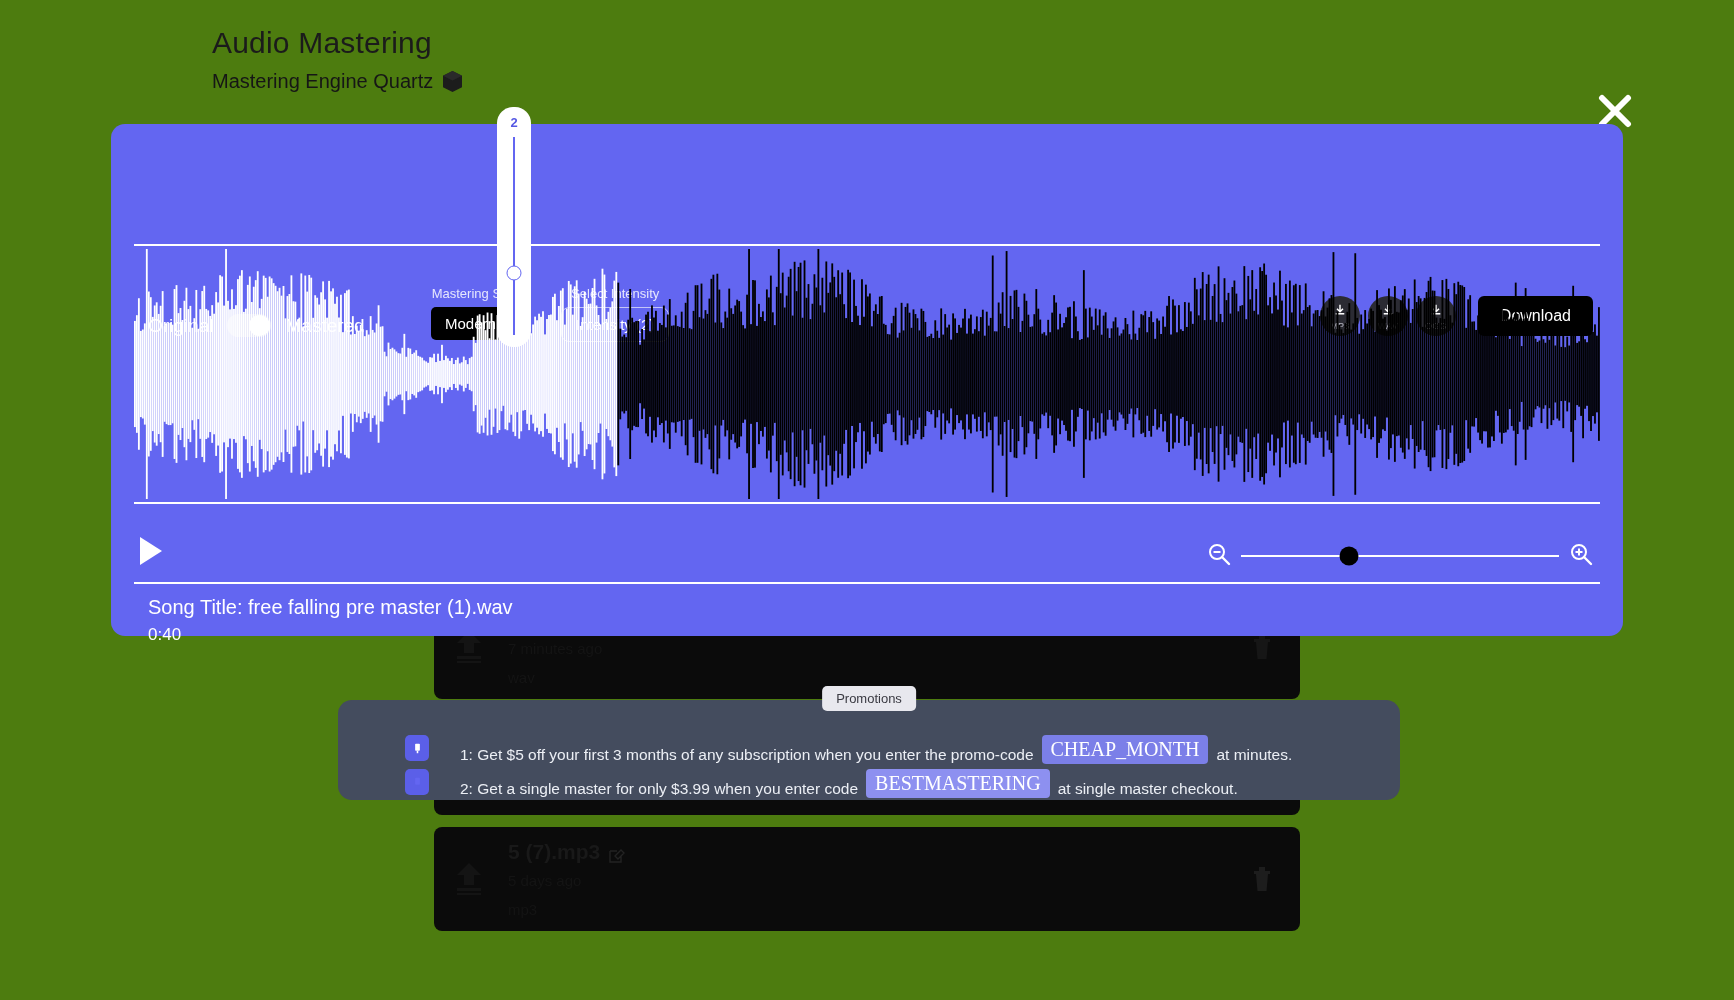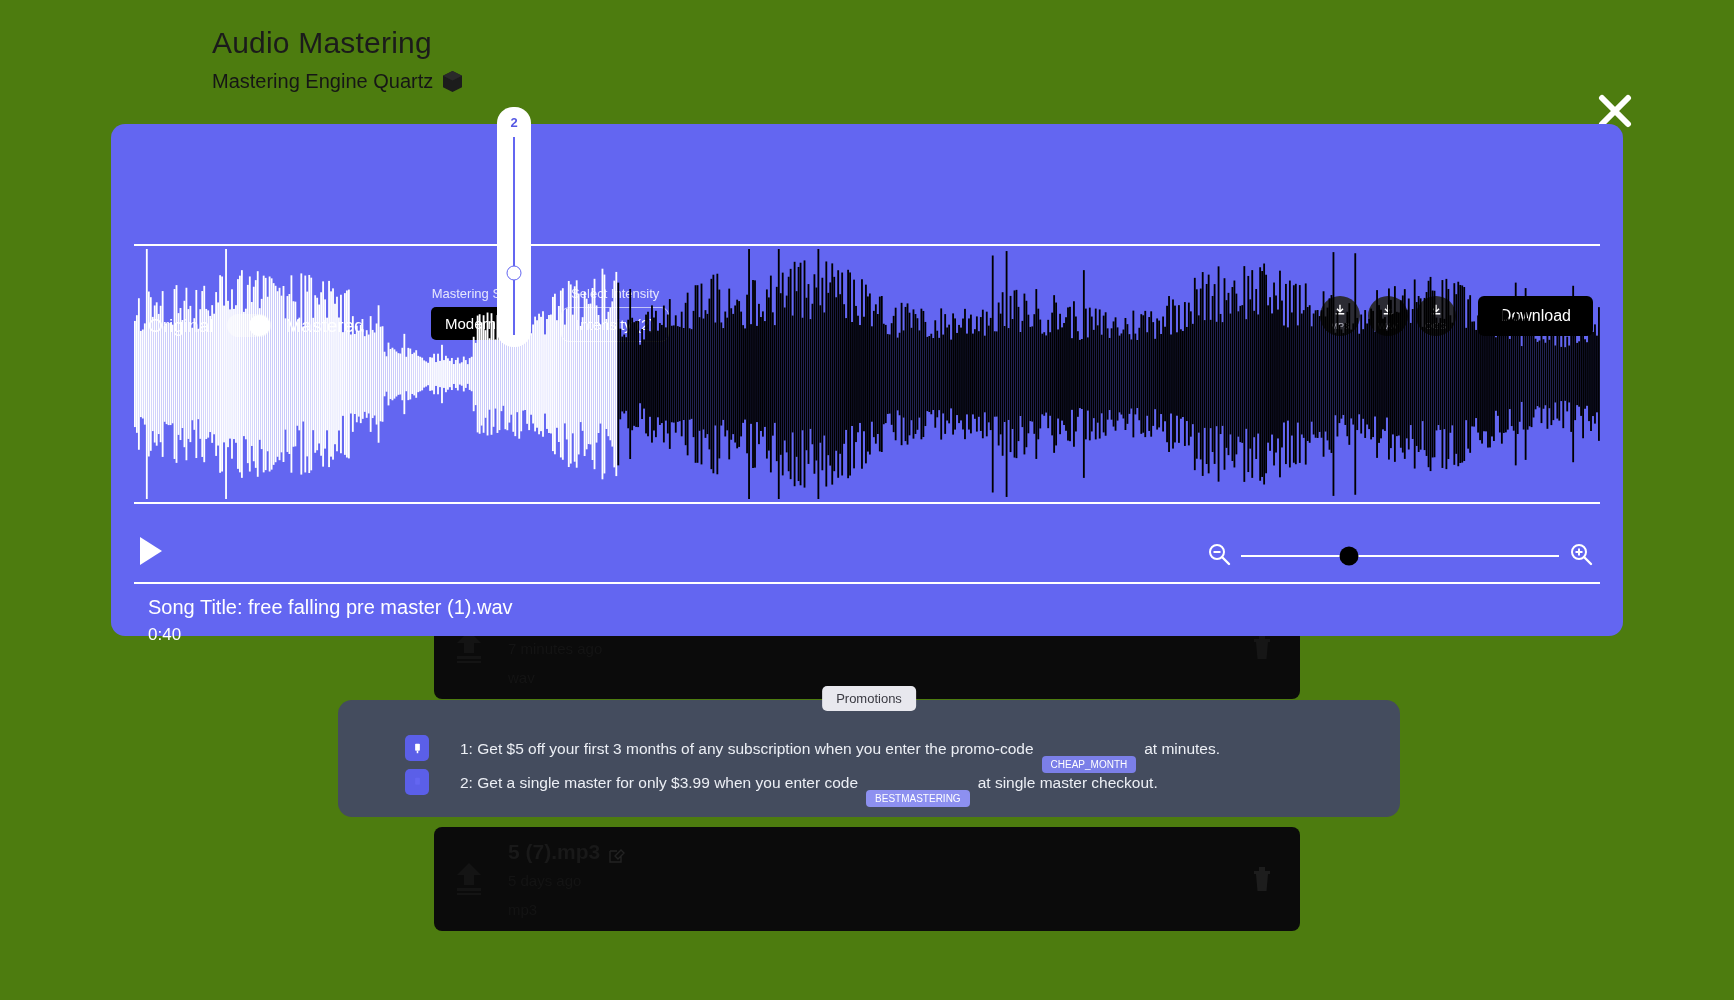--- a/index.html
+++ b/index.html
@@ -25,33 +25,33 @@
   }
   .file-name { font-size: 21px; color: #191919; font-weight: 600; display: flex; align-items: center; gap: 9px; }
   .file-time { font-size: 15px; color: #141414; margin-top: 8px; }
   .file-type { font-size: 15px; color: #141414; margin-top: 12px; }
   .upload-icon { position: absolute; left: 18px; top: 50%; transform: translateY(-50%); width: 34px; height: 36px; }
   .trash-icon { position: absolute; right: 28px; top: 50%; transform: translateY(-50%); width: 20px; height: 26px; }
   .edit-icon { width: 16px; height: 16px; }
 
   
   .promo {
-    position: absolute; left: 338px; top: 700px; width: 1062px; height: 117px;
+    position: absolute; left: 338px; top: 700px; width: 1062px; height: 100px;
     background: #444c5e; border-radius: 14px;
   }
   .promo-tab {
     position: absolute; left: 50%; transform: translateX(-50%); top: -14px;
     background: #e8e8ee; color: #3a3a42; font-size: 13px;
     padding: 5px 14px; border-radius: 5px;
   }
   .promo-lines { position: absolute; left: 400px; top: 28px; }
-  .promo-line { display: flex; align-items: flex-start; font-size: 15.5px; color: #eceff5; height: 24px; margin-bottom: 10px; }
+  .promo-line { display: flex; align-items: flex-end; font-size: 15.5px; color: #eceff5; height: 24px; margin-bottom: 10px; }
   .code-chip {
     background: #7b7fe8; color: #fff; padding: 3px 9px; border-radius: 4px;
-    margin: 16px 8px; font-size: 10px;
+    margin: 0 8px; font-size: 20px; font-family: Liberation Serif, serif;
   }
   .code-chip.light { background: #8d90f0; }
   .promo-badges { position: absolute; left: 405px; top: 735px; }
   .promo-badge { width: 24px; height: 26px; background: #5b5fe8; border-radius: 5px; margin-bottom: 8px;
                  display: flex; align-items: center; justify-content: center; }
 
   
   .modal {
     position: absolute; left: 111px; top: 124px; width: 1512px; height: 512px;
     background: #6366f1; border-radius: 14px;

